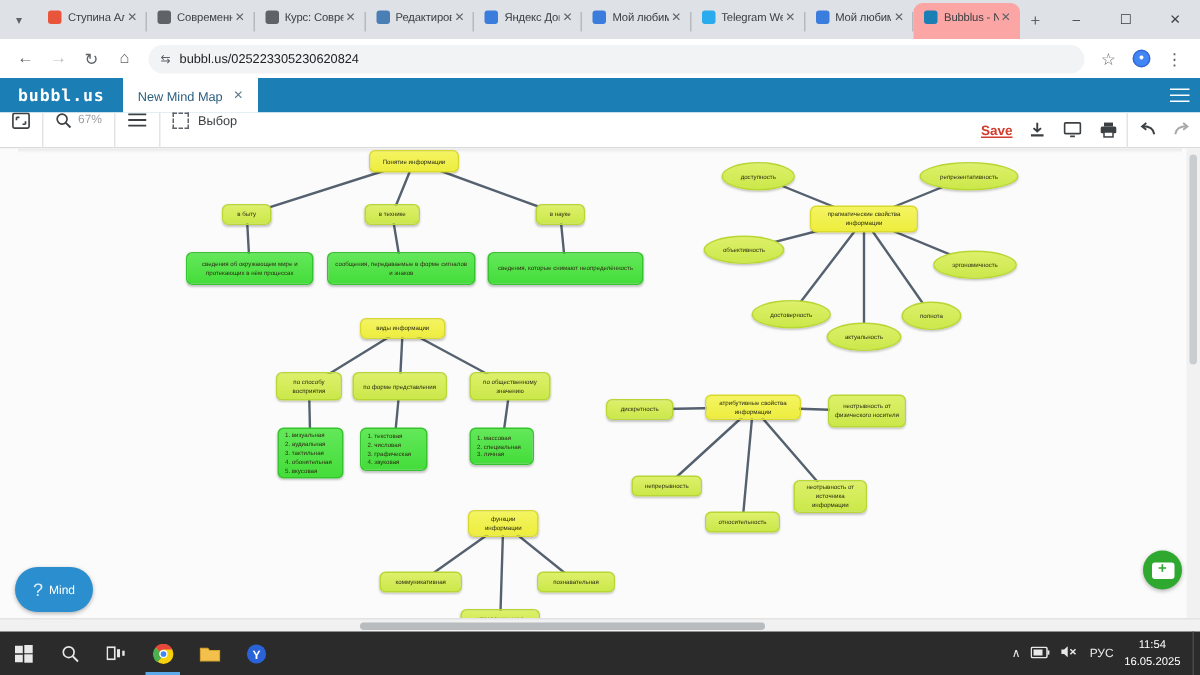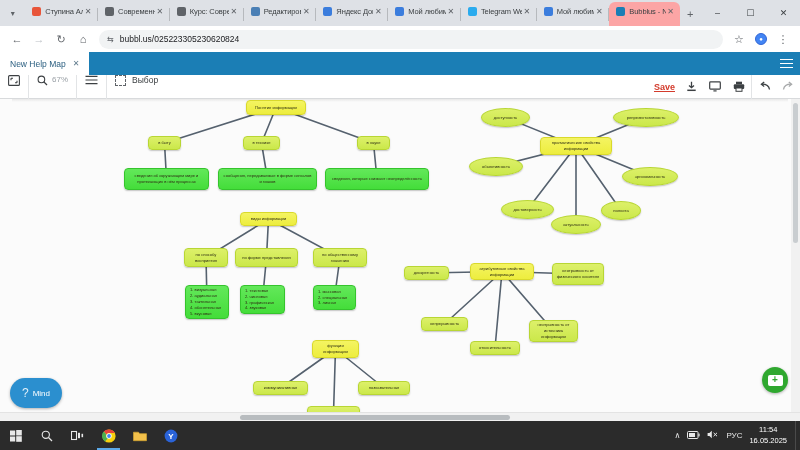--- a/index.html
+++ b/index.html
@@ -288,22 +288,23 @@
     <div class="tb-right">
       <div class="nav-btn">☆</div>
       <div class="nav-btn">
           <span class="profile-dot">●</span>
         </div>
       <div class="nav-btn">⋮</div>
     </div>
   </div>
 
   <div class="app-header">
+    <div class="brand">bubbl.us</div>
     <div class="doc-tab">
-      <span>New Help Map</span>
+      <span>New Mind Map</span>
       <span class="doc-close">✕</span>
     </div>
     <div class="hamburger-right">
         <i></i>
         <i></i>
         <i></i>
       </div>
   </div>
 
   <div class="app-toolbar">

